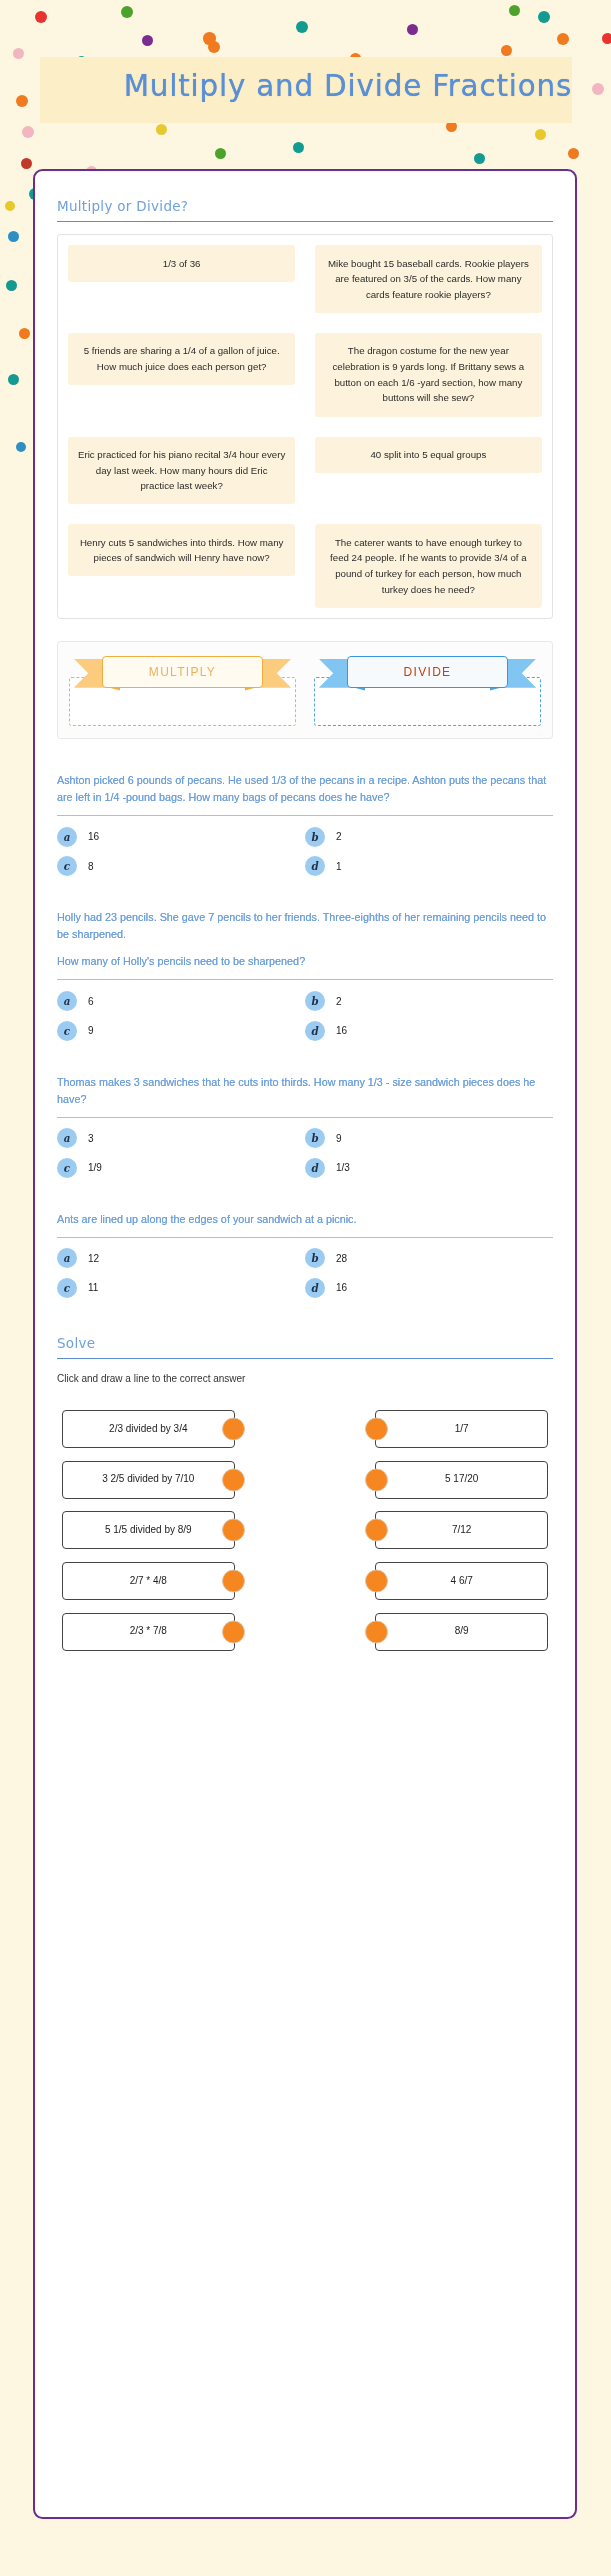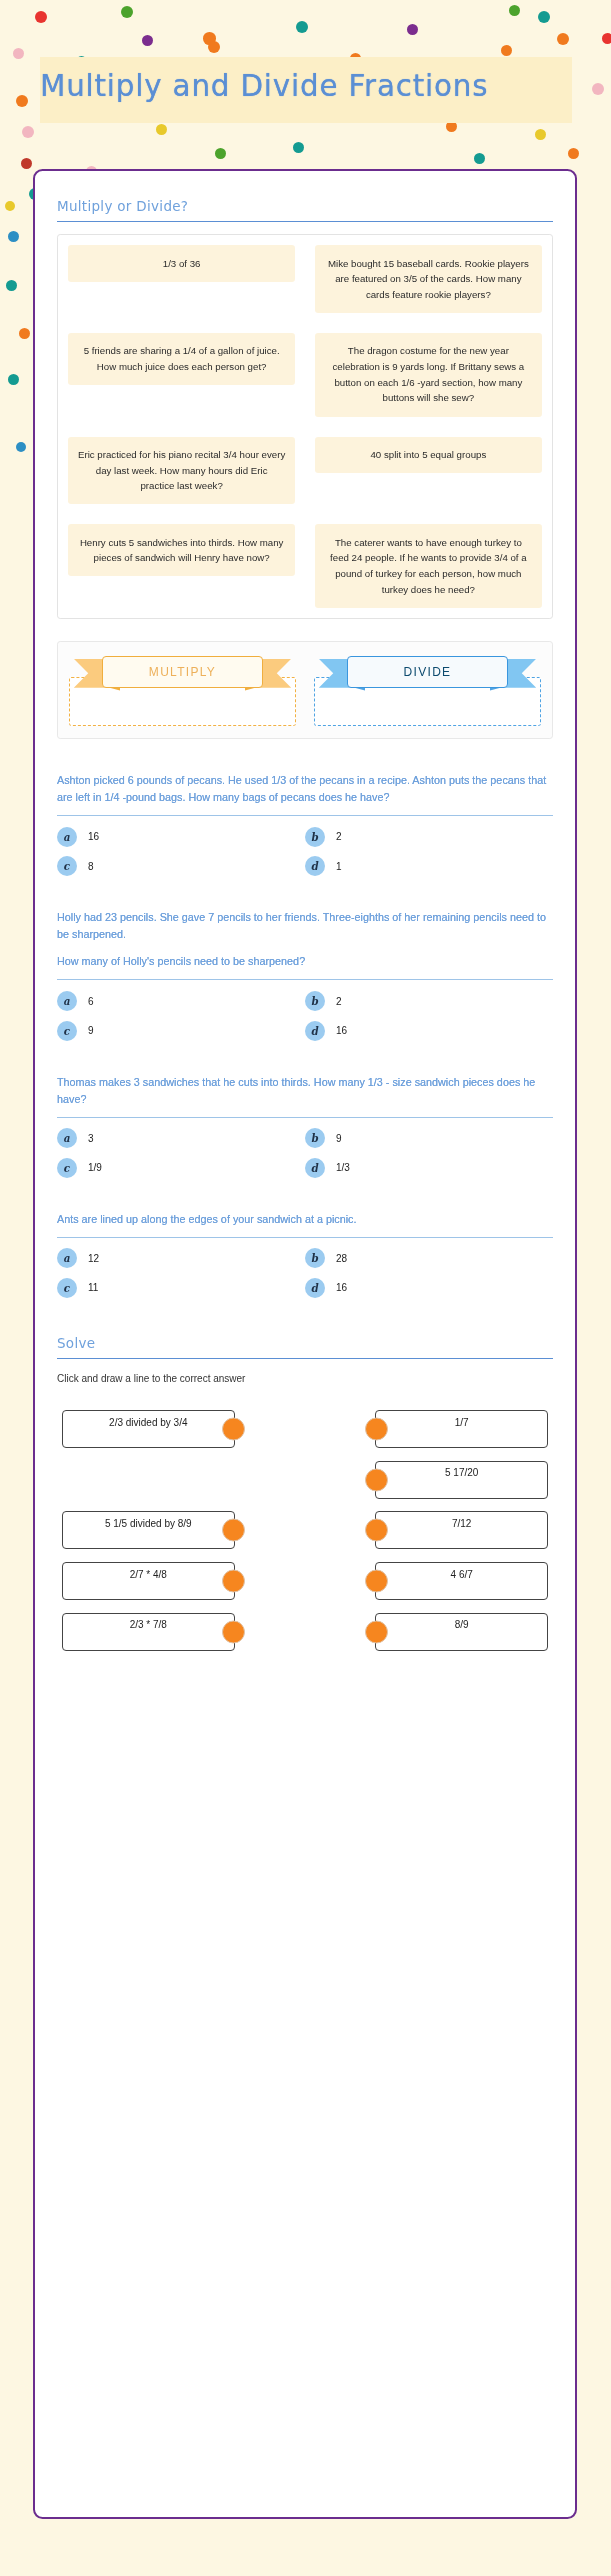--- a/index.html
+++ b/index.html
@@ -26,21 +26,21 @@
     border-radius: 50%;
   }
 
   
   #title-band {
     position: absolute;
     left: 40px; top: 57px;
     width: 532px;
     padding: 11px 0 17.5px;
     background: #FCEFC7;
-    text-align: left;
+    text-align: right;
     z-index: 1;
   }
   #worksheet-title {
     font-family: "DejaVu Sans", sans-serif;
     font-size: 29.4px;
     line-height: 1.28;
     font-weight: 400;
     letter-spacing: 0.8px;
     color: #5B8FD4;
     text-shadow: 0 0 0.8px #5B8FD4;
@@ -166,21 +166,21 @@
     letter-spacing: 1.3px;
   }
   .ribbon-plate.multiply {
     background: #FFFBF0;
     border: 1.6px solid #F0AE3E;
     color: #EDB05A;
   }
   .ribbon-plate.divide {
     background: #F6FAFD;
     border: 1.6px solid #3A96DE;
-    color: #0c4a6e;
+    color: #c2410c;
   }
 
   
   .mc-block { margin-top: 33px; }
   .mc-prompt {
     font-family: Liberation Sans, sans-serif;
     font-size: 10.8px;
     line-height: 1.58;
     color: #6FA1DC;
     text-shadow: 0 0 0.4px #6FA1DC;
@@ -230,21 +230,21 @@
     display: flex;
     align-items: center;
     justify-content: space-between;
   }
   .match-card {
     width: 173px;
     min-height: 38px;
     border: 0.8px solid #444;
     border-radius: 4px;
     display: flex;
-    align-items: flex-start;
+    align-items: center;
     justify-content: center;
     font-size: 10px;
     color: #222;
     text-align: center;
     padding: 4.8px 24px;
     position: relative;
     line-height: 1.45;
     background: #fff;
   }
   .match-knob {
@@ -464,20 +464,24 @@
             <span>2/3 divided by 3/4</span>
             <span class="match-knob"></span>
           </div>
           <div class="match-gap"></div>
           <div class="match-card right">
             <span class="match-knob"></span>
             <span>1/7</span>
           </div>
         </div>
         <div class="match-row">
+          <div class="match-card left">
+            <span>3 2/5 divided by 7/10</span>
+            <span class="match-knob"></span>
+          </div>
           <div class="match-gap"></div>
           <div class="match-card right">
             <span class="match-knob"></span>
             <span>5 17/20</span>
           </div>
         </div>
         <div class="match-row">
           <div class="match-card left">
             <span>5 1/5 divided by 8/9</span>
             <span class="match-knob"></span>

